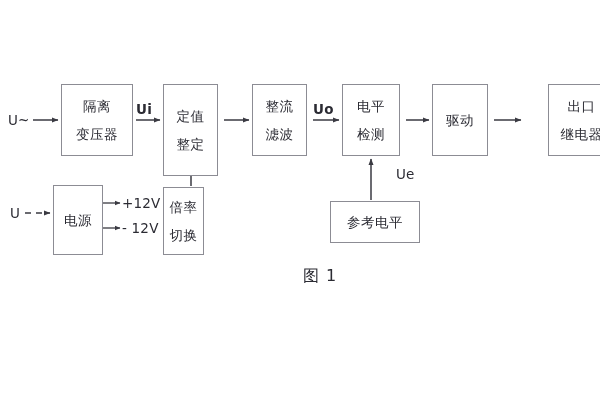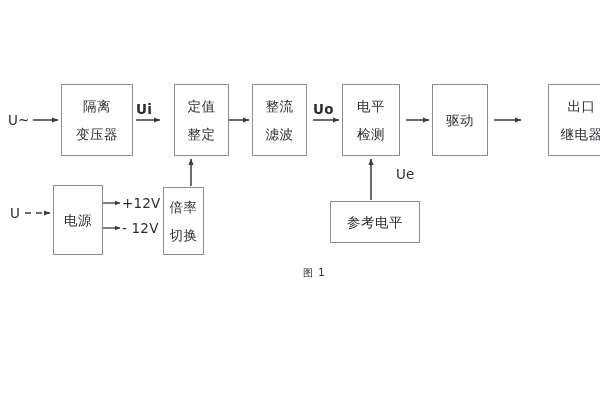--- a/index.html
+++ b/index.html
@@ -51,21 +51,21 @@
     color: #2b2b33;
     white-space: nowrap;
     line-height: 1;
   }
   .lbl.sig {
     font-size: 13.5px;
     letter-spacing: 0.2px;
   }
   .caption {
     position: absolute;
-    font-size: 10px;
+    font-size: 16px;
     color: #2b2b33;
     white-space: nowrap;
     line-height: 1;
     letter-spacing: 1px;
   }
   svg.arrows {
     position: absolute;
     left: 0;
     top: 0;
     width: 600px;
@@ -109,21 +109,21 @@
     <line x1="191" y1="186" x2="191" y2="159" stroke="#3a3a42" stroke-width="1.5" marker-end="url(#ah)"></line>
 
     <line x1="371" y1="200" x2="371" y2="159" stroke="#3a3a42" stroke-width="1.5" marker-end="url(#ah)"></line>
   </svg>
 
   <div class="box" style="left:61px; top:84px; width:72px; height:72px;">
     <span class="line">隔离</span>
     <span class="line">变压器</span>
   </div>
 
-  <div class="box" style="left:174px; top:84px; width:55px; height:72px;">
+  <div class="box" style="left:163px; top:84px; width:55px; height:92px;">
     <span class="line">定值</span>
     <span class="line">整定</span>
   </div>
 
   <div class="box" style="left:252px; top:84px; width:55px; height:72px;">
     <span class="line">整流</span>
     <span class="line">滤波</span>
   </div>
 
   <div class="box" style="left:342px; top:84px; width:58px; height:72px;">

